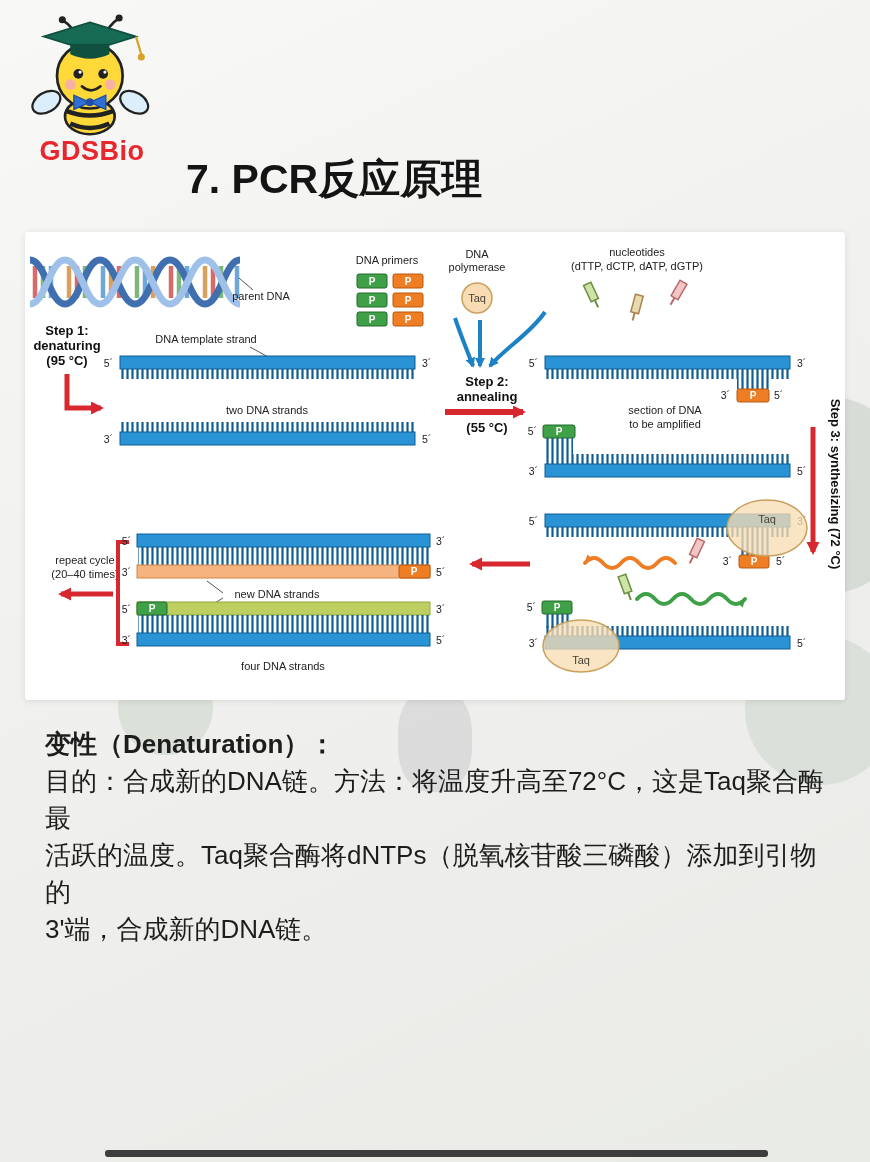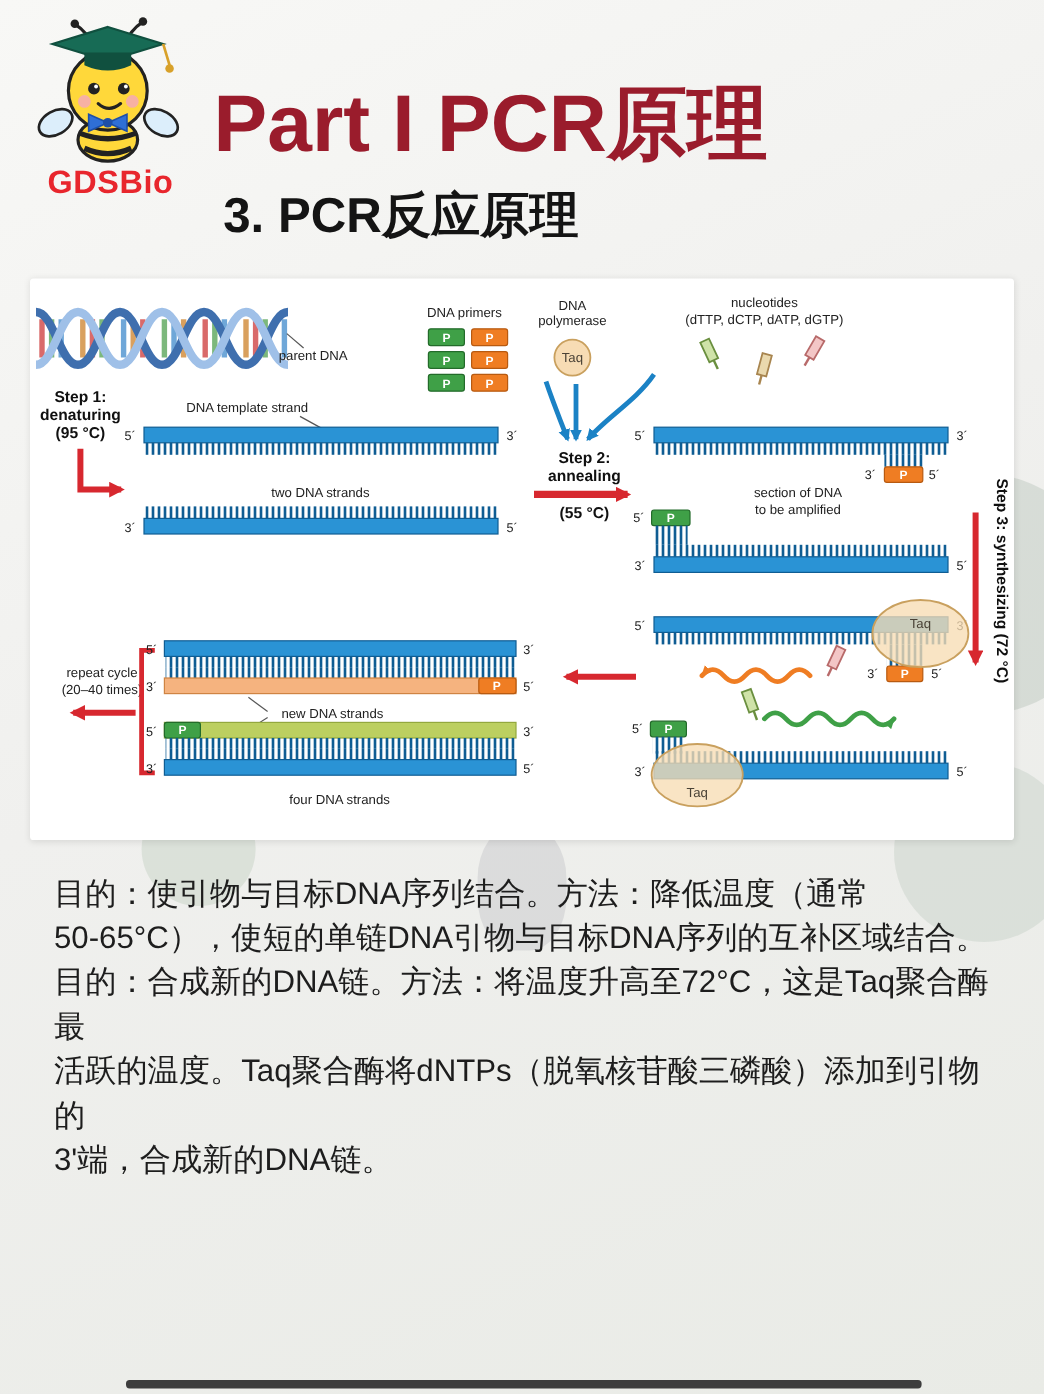--- a/index.html
+++ b/index.html
@@ -75,22 +75,21 @@
       <circle cx="50" cy="84" r="6" fill="#f6aab6" opacity="0.85"></circle>
       <circle cx="95" cy="84" r="6" fill="#f6aab6" opacity="0.85"></circle>
       <path d="M63,86 Q73,95 84,86" stroke="#222" stroke-width="3" fill="none" stroke-linecap="round"></path>
       <path d="M72,104 L54,96 L54,112 Z" fill="#2f6fd6" stroke="#1d4fa8" stroke-width="1.5"></path>
       <path d="M72,104 L90,96 L90,112 Z" fill="#2f6fd6" stroke="#1d4fa8" stroke-width="1.5"></path>
       <circle cx="72" cy="104" r="4.5" fill="#1d4fa8"></circle>
     </svg>
     <div class="brand">GDSBio</div>
   </div>
 
-  <div class="title">Part I PCR原理</div>
-  <div class="subtitle">3. PCR反应原理</div>
+  <div class="subtitle">7. PCR反应原理</div>
 
   <div class="panel">
     <svg width="820" height="468" viewBox="0 0 820 468">
       <defs>
         <pattern id="teeth" width="5" height="4" patternUnits="userSpaceOnUse">
           <rect x="1.4" y="0" width="2.2" height="4" fill="#0f5d93"></rect>
         </pattern>
         <marker id="mRed" markerWidth="16" markerHeight="14" refX="10" refY="6.5" orient="auto" markerUnits="userSpaceOnUse">
           <path d="M0,0 L13,6.5 L0,13 Z" fill="#d7282f"></path>
         </marker>
@@ -300,21 +299,20 @@
         <rect x="112" y="401" width="293" height="13" fill="#2a93d5" stroke="#0f5d93"></rect>
         <text x="106" y="412" text-anchor="end" class="t-prime">3´</text>
         <text x="411" y="412" class="t-prime">5´</text>
 
         <text x="258" y="438" text-anchor="middle" class="t-label">four DNA strands</text>
       </g>
     </svg>
   </div>
 
   <div class="content">
-    <p>目的：使引物与目标DNA序列结合。方法：降低温度（通常
-50-65°C），使短的单链DNA引物与目标DNA序列的互补区域结合。</p>
+    <p class="heading">变性（Denaturation）：</p>
     <p>目的：合成新的DNA链。方法：将温度升高至72°C，这是Taq聚合酶最
 活跃的温度。Taq聚合酶将dNTPs（脱氧核苷酸三磷酸）添加到引物的
 3'端，合成新的DNA链。</p>
   </div>
 
   <div class="bottom-bar"></div>
 </div>
 
 </body></html>

